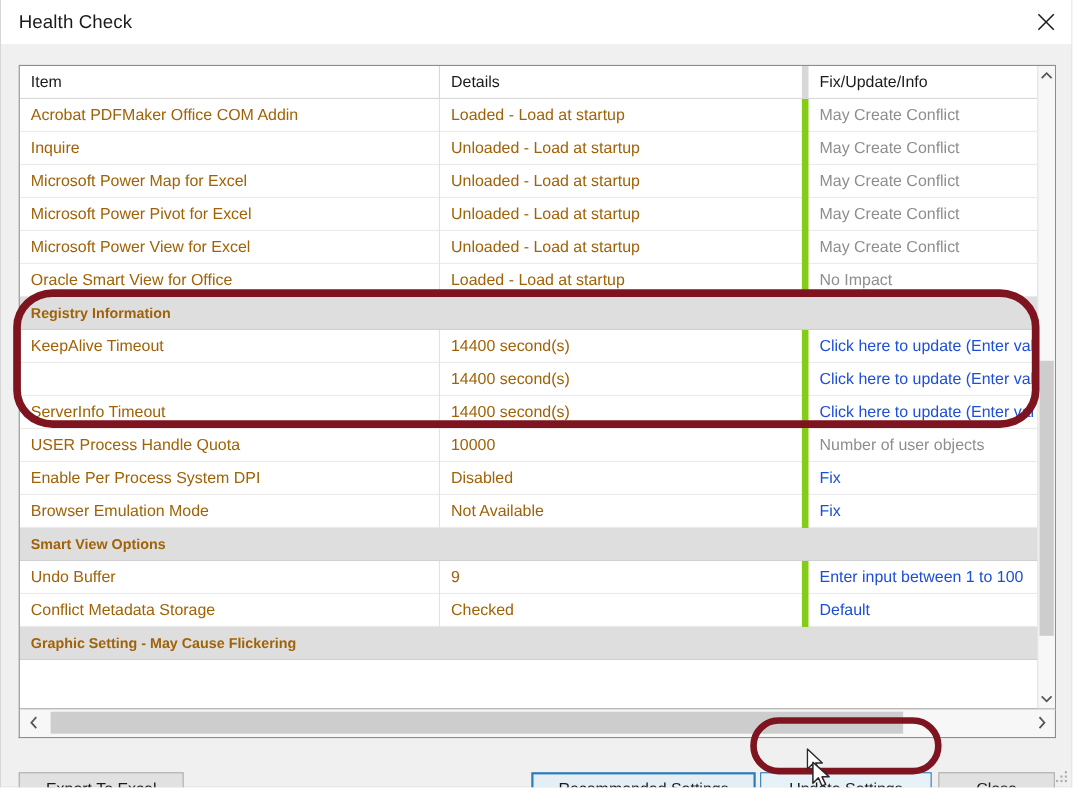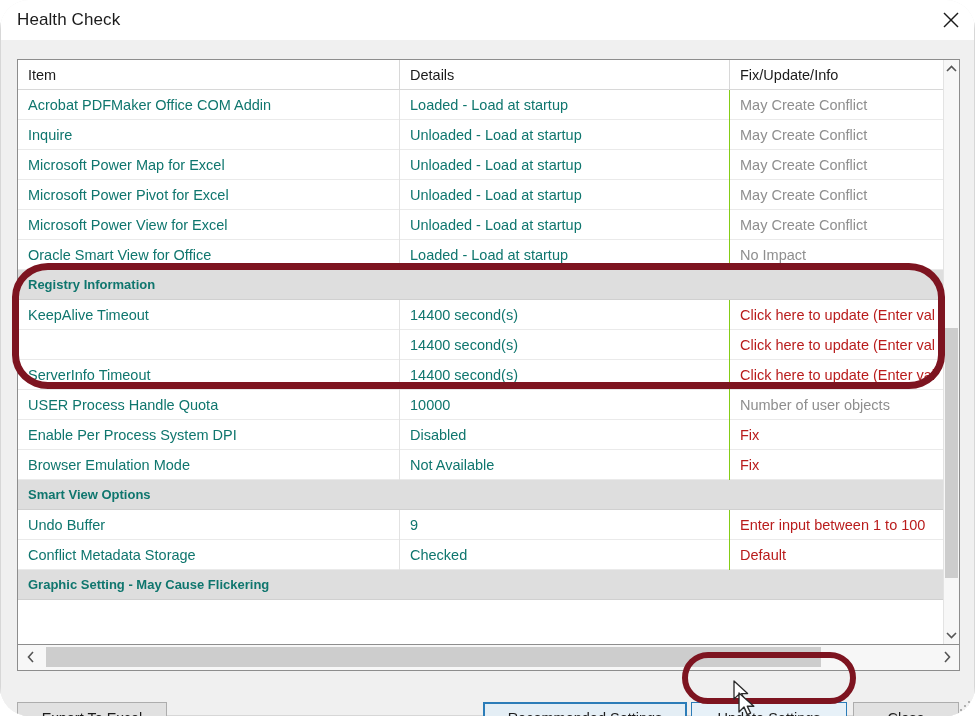--- a/index.html
+++ b/index.html
@@ -13,21 +13,20 @@
     -webkit-font-smoothing: antialiased;
   }
 
   #app {
     position: relative;
     width: 975px;
     height: 716px;
     background: #f0f0f0;
     box-sizing: border-box;
     overflow: hidden;
-    border-radius: 29px;
   }
 
   
   .win-border-left {
     position: absolute; left: 0; top: 0; width: 1px; height: 716px;
     background: #d7d7d7;
   }
   .win-border-right {
     position: absolute; right: 0; top: 0; width: 1px; height: 716px;
     background: #d7d7d7;
@@ -114,44 +113,44 @@
     background: #dedede;
     border-bottom: 1px solid #d0d0d0;
   }
 
   .cell {
     position: absolute;
     top: 0;
     height: 30px;
     line-height: 30px;
     font-size: 14.5px;
-    color: #0f766e;
+    color: #a16207;
     white-space: nowrap;
     overflow: hidden;
     box-sizing: border-box;
     padding-left: 10px;
   }
   .c-item  { left: 0px;   width: 381px; }
   .c-det   { left: 381px; width: 330px; border-left: 1px solid #e2e2e2; }
-  .c-fix   { left: 711px; width: 215px; border-left: 1px solid #84cc16; }
+  .c-fix   { left: 711px; width: 215px; border-left: 6px solid #84cc16; }
 
   .row.header .cell {
     font-size: 14.5px;
     color: #1b1b1b;
     border-left-color: #d8d8d8;
   }
   .row.section .cell {
     font-weight: bold;
     font-size: 13px;
     border-left: none;
     width: 926px;
     left: 0;
   }
   .fix-muted { color: #8e8e8e; }
-  .fix-action { color: #b91c1c; }
+  .fix-action { color: #1d4ed8; }
 
   
   .vscroll {
     position: absolute;
     right: 0px;
     top: 0px;
     width: 16px;
     height: 584px;
     background: #f7f7f7;
     border-left: 1px solid #e3e3e3;

